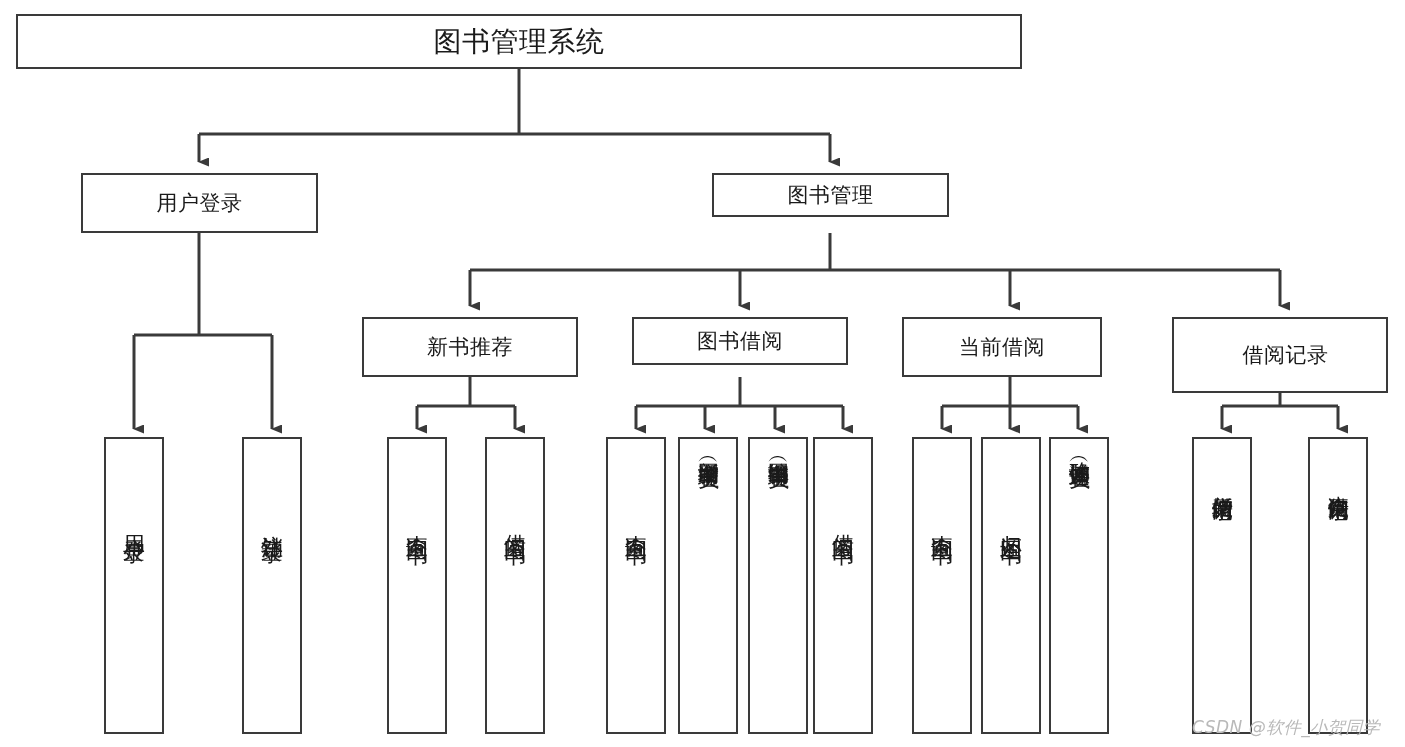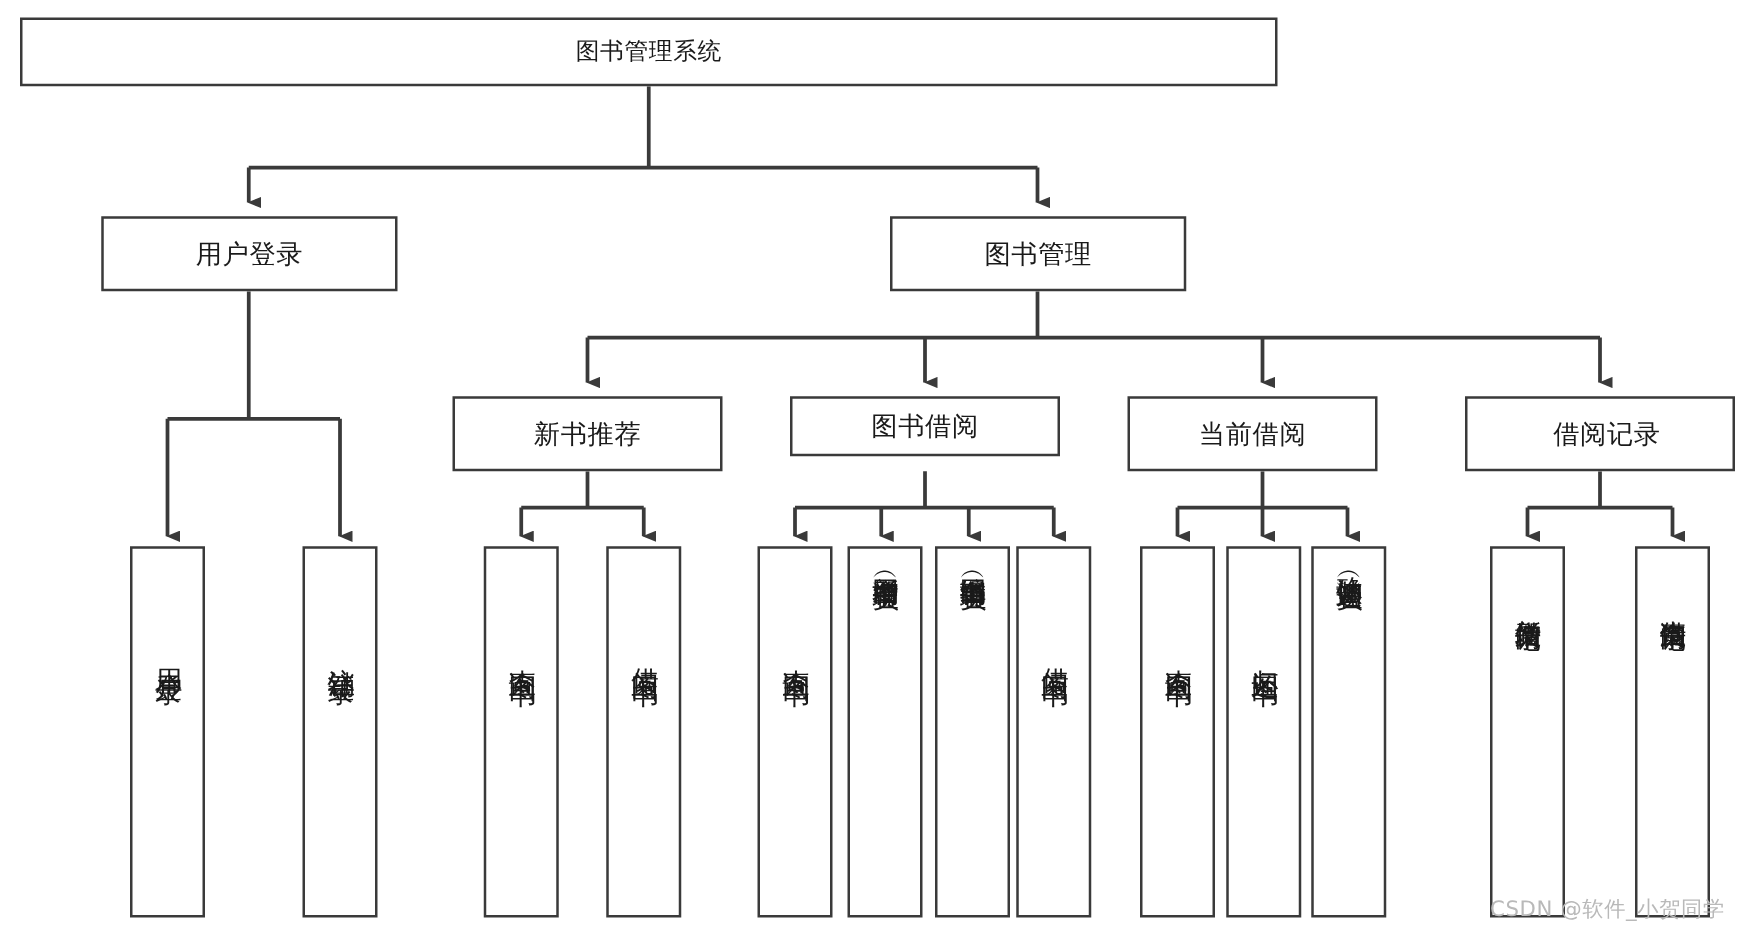--- a/index.html
+++ b/index.html
@@ -41,21 +41,21 @@
     color: #1a1a1a;
     line-height: 1.18;
     letter-spacing: 0.5px;
   }
   
   .node.horiz .node-label {
     font-size: 21px;
     white-space: nowrap;
   }
   .node.root .node-label {
-    font-size: 19px;
+    font-size: 28px;
   }
   
   .node.vert {
     align-items: flex-start;
     justify-content: center;
     padding-top: 0;
   }
   .node.vert .node-label {
     writing-mode: vertical-rl;
     text-orientation: upright;
@@ -67,20 +67,21 @@
   .node.vert.tall .node-label {
     font-size: 21px;
     letter-spacing: 1px;
   }
   .watermark {
     position: absolute;
     font-size: 17px;
     color: #b9b9b9;
     white-space: nowrap;
     letter-spacing: 0.5px;
+    font-style: italic;
   }
 </style>
 </head>
 <body>
 
 <div id="diagram-root">
 
   <svg id="edge-layer" viewBox="0 0 1405 747" xmlns="http://www.w3.org/2000/svg">
     <defs>
       <marker id="arrowhead" markerWidth="9" markerHeight="11" refX="4.5" refY="10" orient="auto" markerUnits="userSpaceOnUse">
@@ -133,37 +134,37 @@
   </svg>
 
   <div class="node horiz root" style="left:16px; top:14px; width:1006px; height:55px;">
     <span class="node-label">图书管理系统</span>
   </div>
 
   <div class="node horiz" style="left:81px; top:173px; width:237px; height:60px;">
     <span class="node-label">用户登录</span>
   </div>
 
-  <div class="node horiz" style="left:712px; top:173px; width:237px; height:60px;">
+  <div class="node horiz" style="left:712px; top:173px; width:237px; height:44px;">
     <span class="node-label">图书管理</span>
   </div>
 
   <div class="node horiz" style="left:362px; top:317px; width:216px; height:60px;align-items:center;">
     <span class="node-label">新书推荐</span>
   </div>
 
   <div class="node horiz" style="left:632px; top:317px; width:216px; height:48px;">
     <span class="node-label">图书借阅</span>
   </div>
 
   <div class="node horiz" style="left:902px; top:317px; width:200px; height:60px;">
     <span class="node-label">当前借阅</span>
   </div>
 
-  <div class="node horiz" style="left:1172px; top:317px; width:216px; height:60px;padding-left:11px;">
+  <div class="node horiz" style="left:1172px; top:317px; width:216px; height:76px;padding-left:11px;">
     <span class="node-label">借阅记录</span>
   </div>
 
   <div class="node vert" style="left:104px; top:437px; width:60px; height:297px; padding-top:78px;">
     <span class="node-label">用户登录</span>
   </div>
 
   <div class="node vert" style="left:242px; top:437px; width:60px; height:297px; padding-top:78px;">
     <span class="node-label">注销登录</span>
   </div>

